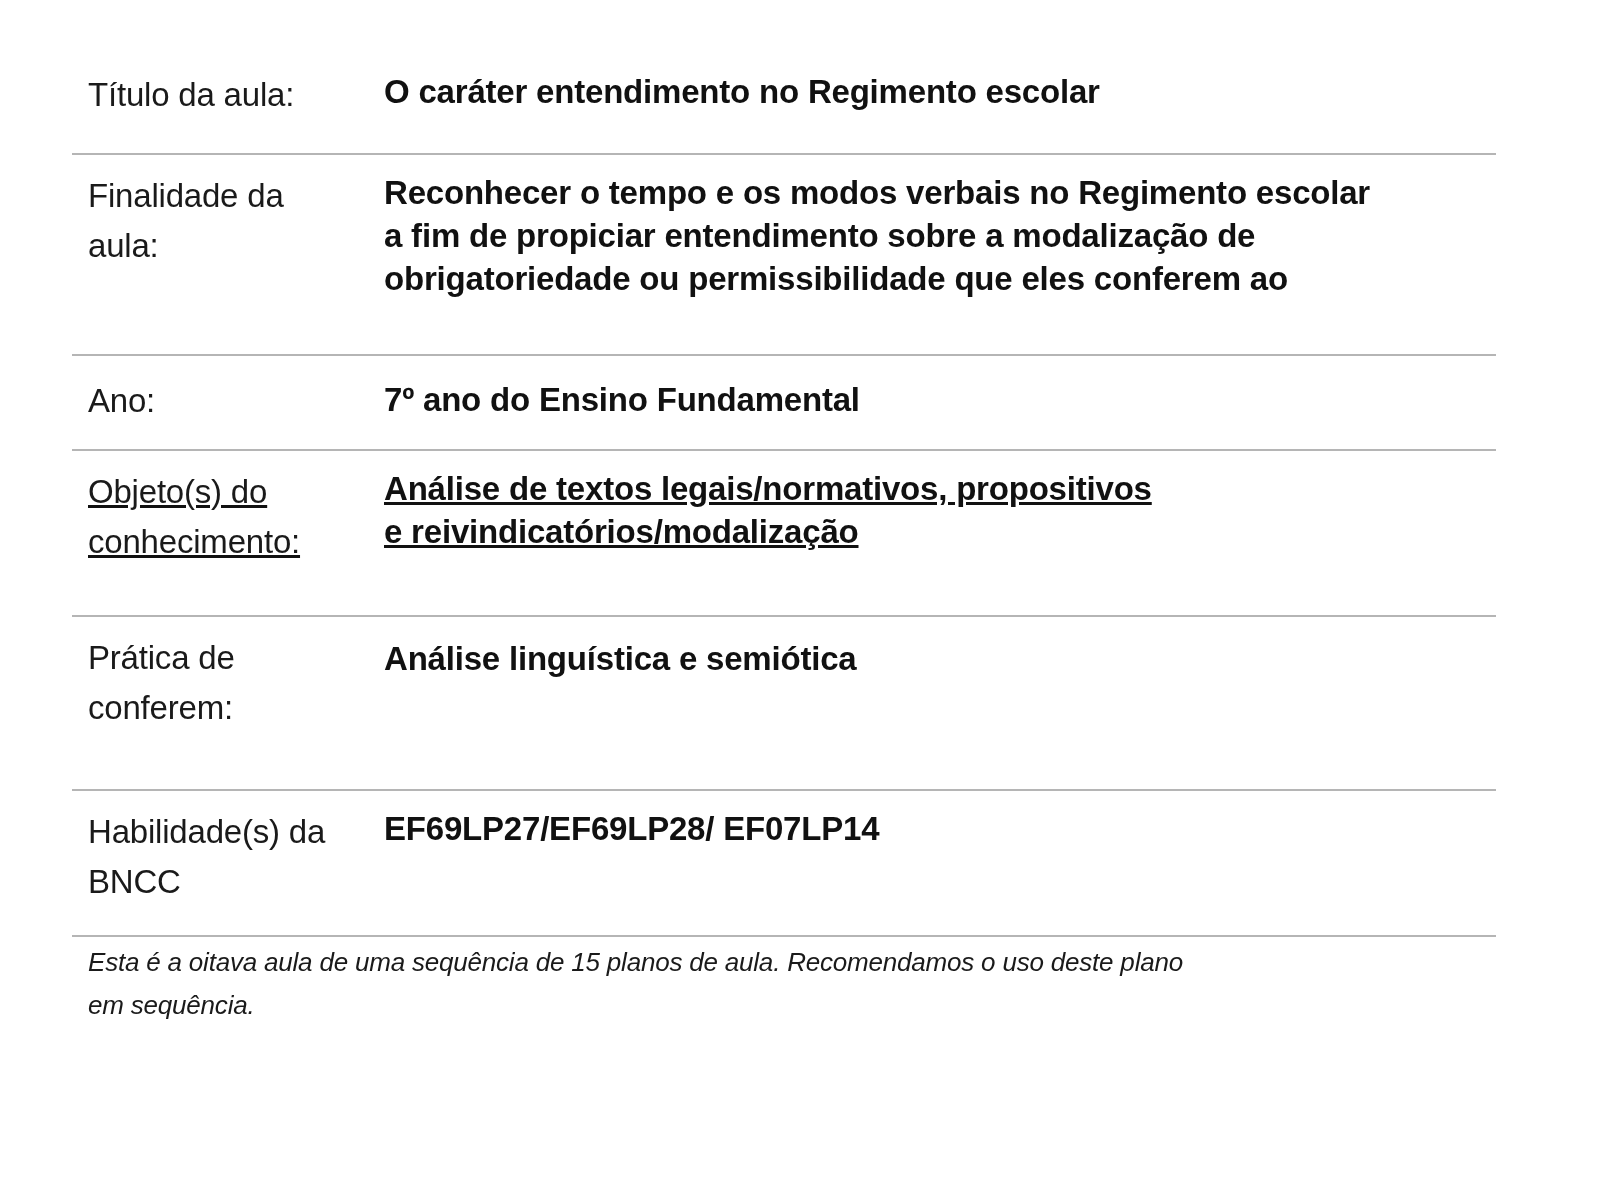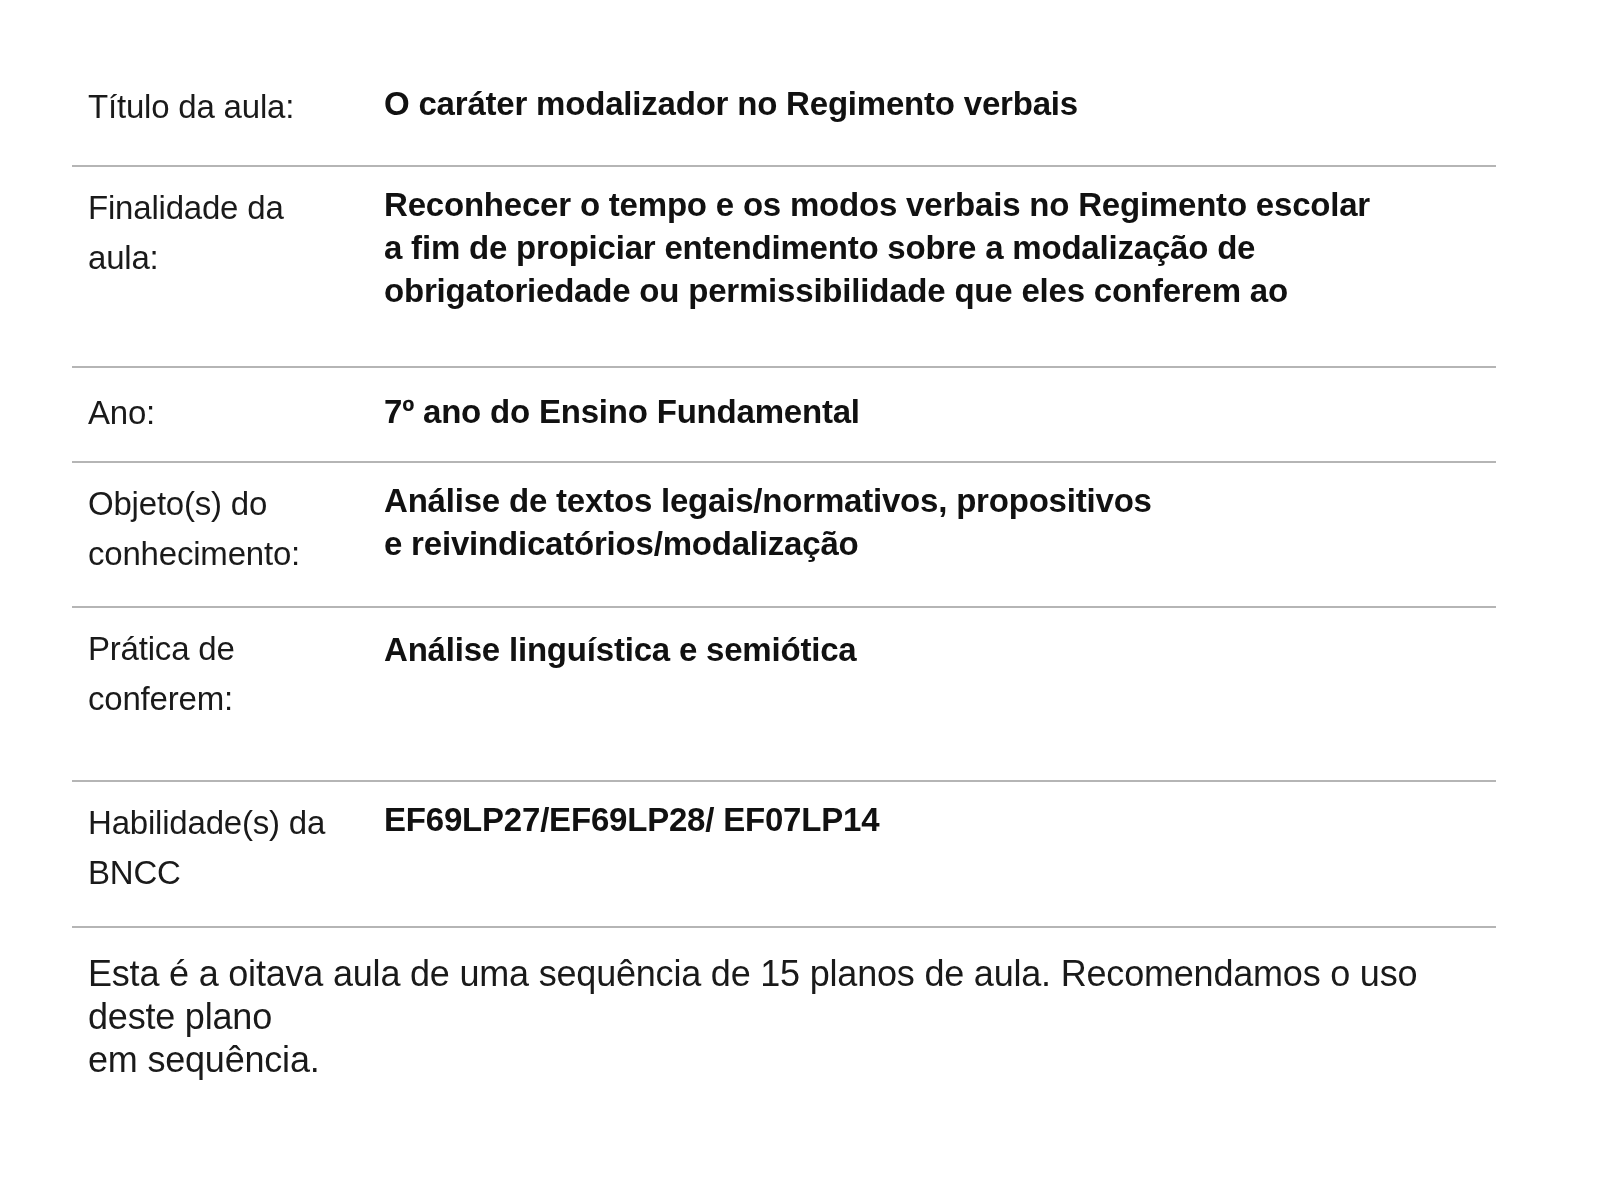--- a/index.html
+++ b/index.html
@@ -11,21 +11,21 @@
       width: 1600px;
       height: 1200px;
       position: relative;
       font-family: "Liberation Sans", "DejaVu Sans", sans-serif;
       color: #111111;
       overflow: hidden;
     }
     .sheet {
       position: absolute;
       left: 72px;
-      top: 68px;
+      top: 56px;
       width: 1424px;
     }
     .row {
       display: flex;
       border-bottom: 2px solid #b5b5b5;
       box-sizing: border-box;
     }
     .label {
       width: 296px;
       flex: 0 0 296px;
@@ -41,39 +41,40 @@
       font-size: 33px;
       font-weight: bold;
       line-height: 43px;
       color: #111111;
       padding-right: 20px;
       letter-spacing: -0.2px;
     }
     .value .ln { display: block; }
     .footnote {
       padding-left: 16px;
-      padding-top: 24px;
-      font-size: 36px;
+      padding-top: 4px;
+      font-size: 26px;
       line-height: 43px;
       color: #1a1a1a;
       width: 1380px;
       letter-spacing: -0.2px;
+      font-style: italic;
     }
   </style>
 </head>
 <body>
 
 <div class="sheet">
 
   <div class="row" style="height:99px; padding-top:14px;">
     <div class="label">
       <span class="ln">Título da aula:</span>
     </div>
     <div class="value" style="padding-top:0px;">
-      <span class="ln">O caráter modalizador no Regimento verbais</span>
+      <span class="ln">O caráter entendimento no Regimento escolar</span>
     </div>
   </div>
 
   <div class="row" style="height:201px; padding-top:16px;">
     <div class="label">
       <span class="ln" style="display:block">Finalidade da</span>
       <span class="ln" style="display:block">aula:</span>
     </div>
     <div class="value" style="padding-top:0px;">
       <span class="ln">Reconhecer o tempo e os modos verbais no Regimento escolar</span>
@@ -85,21 +86,21 @@
   <div class="row" style="height:95px; padding-top:20px;">
     <div class="label">
       <span class="ln">Ano:</span>
     </div>
     <div class="value" style="padding-top:2px;">
       <span class="ln">7º ano do Ensino Fundamental</span>
     </div>
   </div>
 
 
-  <div class="row" style="height:145px; padding-top:16px;">
+  <div class="row" style="height:166px; padding-top:16px;text-decoration:underline;">
     <div class="label">
       <span class="ln" style="display:block">Objeto(s) do</span>
       <span class="ln" style="display:block">conhecimento:</span>
     </div>
     <div class="value" style="padding-top:0px;">
       <span class="ln">Análise de textos legais/normativos, propositivos</span>
       <span class="ln">e reivindicatórios/modalização</span>
     </div>
   </div>
 

